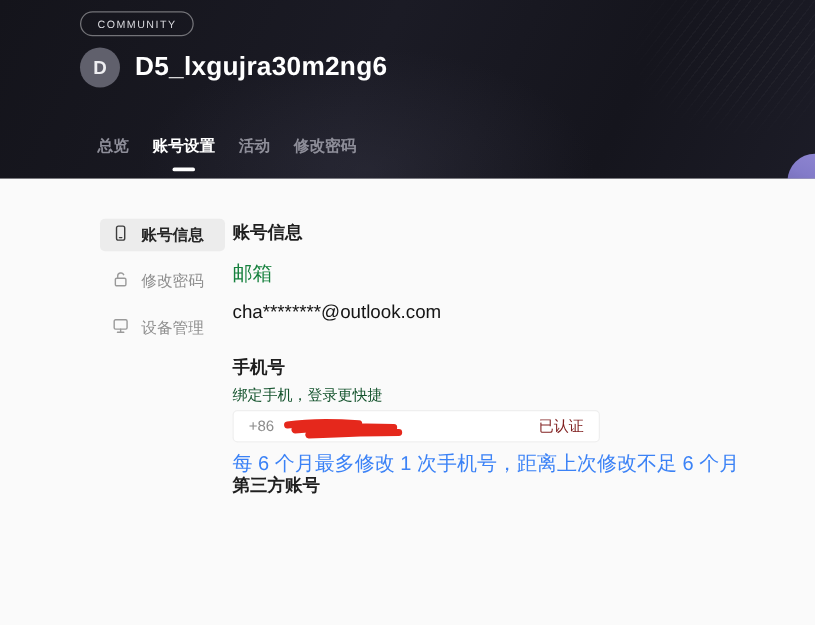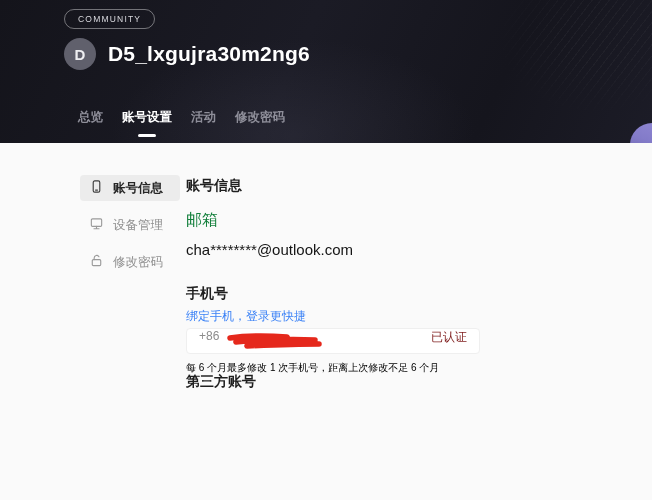--- a/index.html
+++ b/index.html
@@ -62,30 +62,30 @@
   .side-item svg { flex:0 0 auto; }
   .side-item .ic { stroke:#9a9a9a; }
   .side-item.active .ic { stroke:#3c3c3c; }
 
   .main { position:absolute; left:186px; top:35px; width:440px; }
   .sec-title { font-size:14px; font-weight:bold; color:#1f1f1f; line-height:1; }
   .field-label { margin-top:20px; font-size:16px; color:#15803d; line-height:1; }
   .email-value { margin-top:13px; font-size:15px; color:#141414; line-height:1.2; }
 
   .phone-title { margin-top:27px; }
-  .phone-sub { margin-top:10px; font-size:12px; color:#3b82f6; line-height:1; }
+  .phone-sub { margin-top:10px; font-size:12px; color:#14532d; line-height:1; }
   .phone-row {
     margin-top:6px; width:294px; height:26px;
     background:#ffffff; border:1px solid #efefef; border-radius:4px;
-    display:flex; padding:0 12px;
+    display:flex; align-items:center; padding:0 12px;
   }
   .country-code { font-size:12px; color:#8c8c8c; }
   .scribble { margin-left:6px; margin-top:3px; }
   .verified { margin-left:auto; font-size:12px; color:#7f1d1d; }
-  .warning { margin-top:8px; font-size:10px; color:#000000; line-height:1.2; }
+  .warning { margin-top:8px; font-size:16px; color:#3b82f6; line-height:1.2; }
 
   .edit-btn {
     position:absolute; left:334px; top:139px; height:26px; padding:0 14px;
     border:none; border-radius:13px; background:#f1f1f2;
     display:inline-flex; align-items:center; gap:6px;
     font-family:inherit; font-size:12px; color:#4f4f4f; cursor:pointer;
   }
 
   .tp-title { }
   .tp-row { margin-top:16px; display:flex; align-items:flex-start; gap:15px; cursor:pointer; }
@@ -128,34 +128,34 @@
           <svg width="15" height="15" viewBox="0 0 16 16" fill="none">
             <rect class="ic" x="4.5" y="2" width="7" height="12" rx="1.6" stroke-width="1.2"></rect>
             <path class="ic" d="M7 11.8 H9" stroke-width="1.2" stroke-linecap="round"></path>
           </svg>
         </span>
         <span>账号信息</span>
       </div>
       <div class="side-item">
         <span>
           <svg width="15" height="15" viewBox="0 0 16 16" fill="none">
+            <rect class="ic" x="3.5" y="7" width="9" height="6.5" rx="1.2" stroke-width="1.2"></rect>
+            <path class="ic" d="M5.5 7 V5.2 A2.7 2.7 0 0 1 10.6 4" stroke-width="1.2" stroke-linecap="round"></path>
+          </svg>
+        </span>
+        <span>修改密码</span>
+      </div>
+      <div class="side-item">
+        <span>
+          <svg width="15" height="15" viewBox="0 0 16 16" fill="none">
             <rect class="ic" x="2.5" y="3" width="11" height="8" rx="1.2" stroke-width="1.2"></rect>
             <path class="ic" d="M8 11 V13.2 M5.3 13.6 H10.7" stroke-width="1.2" stroke-linecap="round"></path>
           </svg>
         </span>
         <span>设备管理</span>
-      </div>
-      <div class="side-item">
-        <span>
-          <svg width="15" height="15" viewBox="0 0 16 16" fill="none">
-            <rect class="ic" x="3.5" y="7" width="9" height="6.5" rx="1.2" stroke-width="1.2"></rect>
-            <path class="ic" d="M5.5 7 V5.2 A2.7 2.7 0 0 1 10.6 4" stroke-width="1.2" stroke-linecap="round"></path>
-          </svg>
-        </span>
-        <span>修改密码</span>
       </div>
     </div>
 
     <div class="main">
       <div class="sec-title">账号信息</div>
 
       <div class="field-label">邮箱</div>
       <div class="email-value">cha********@outlook.com</div>
 
       <div class="sec-title phone-title">手机号</div>

